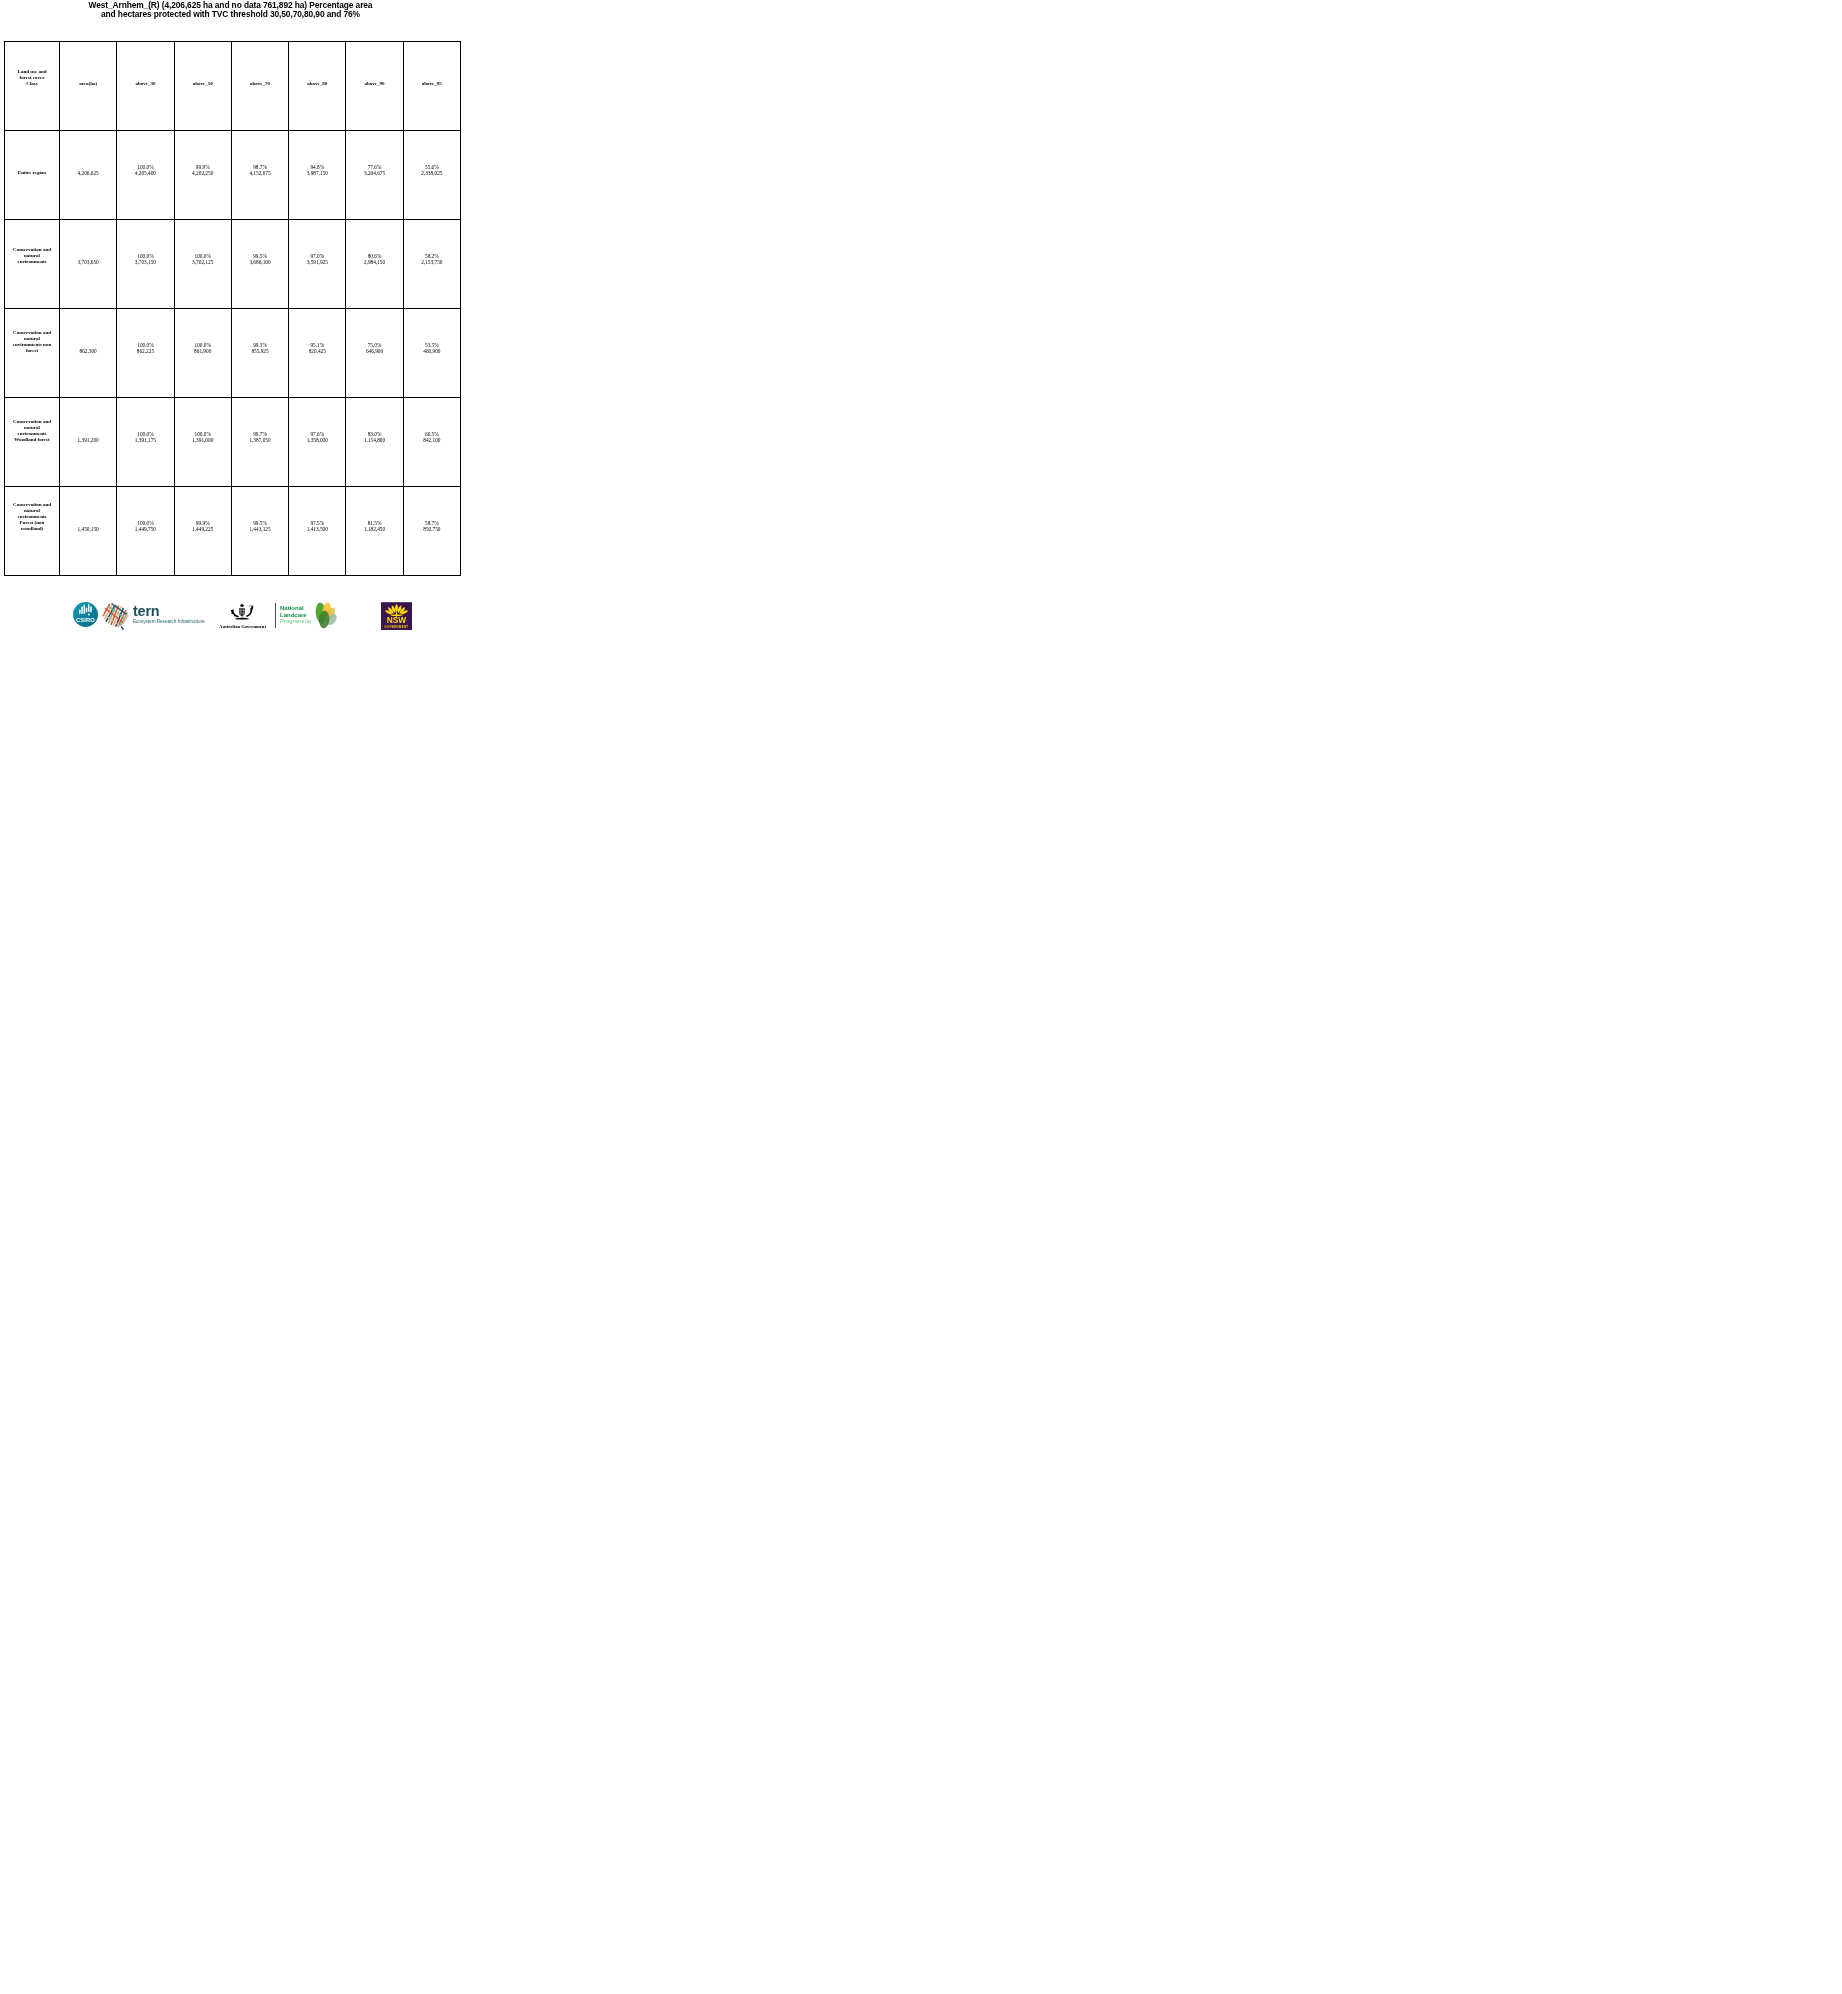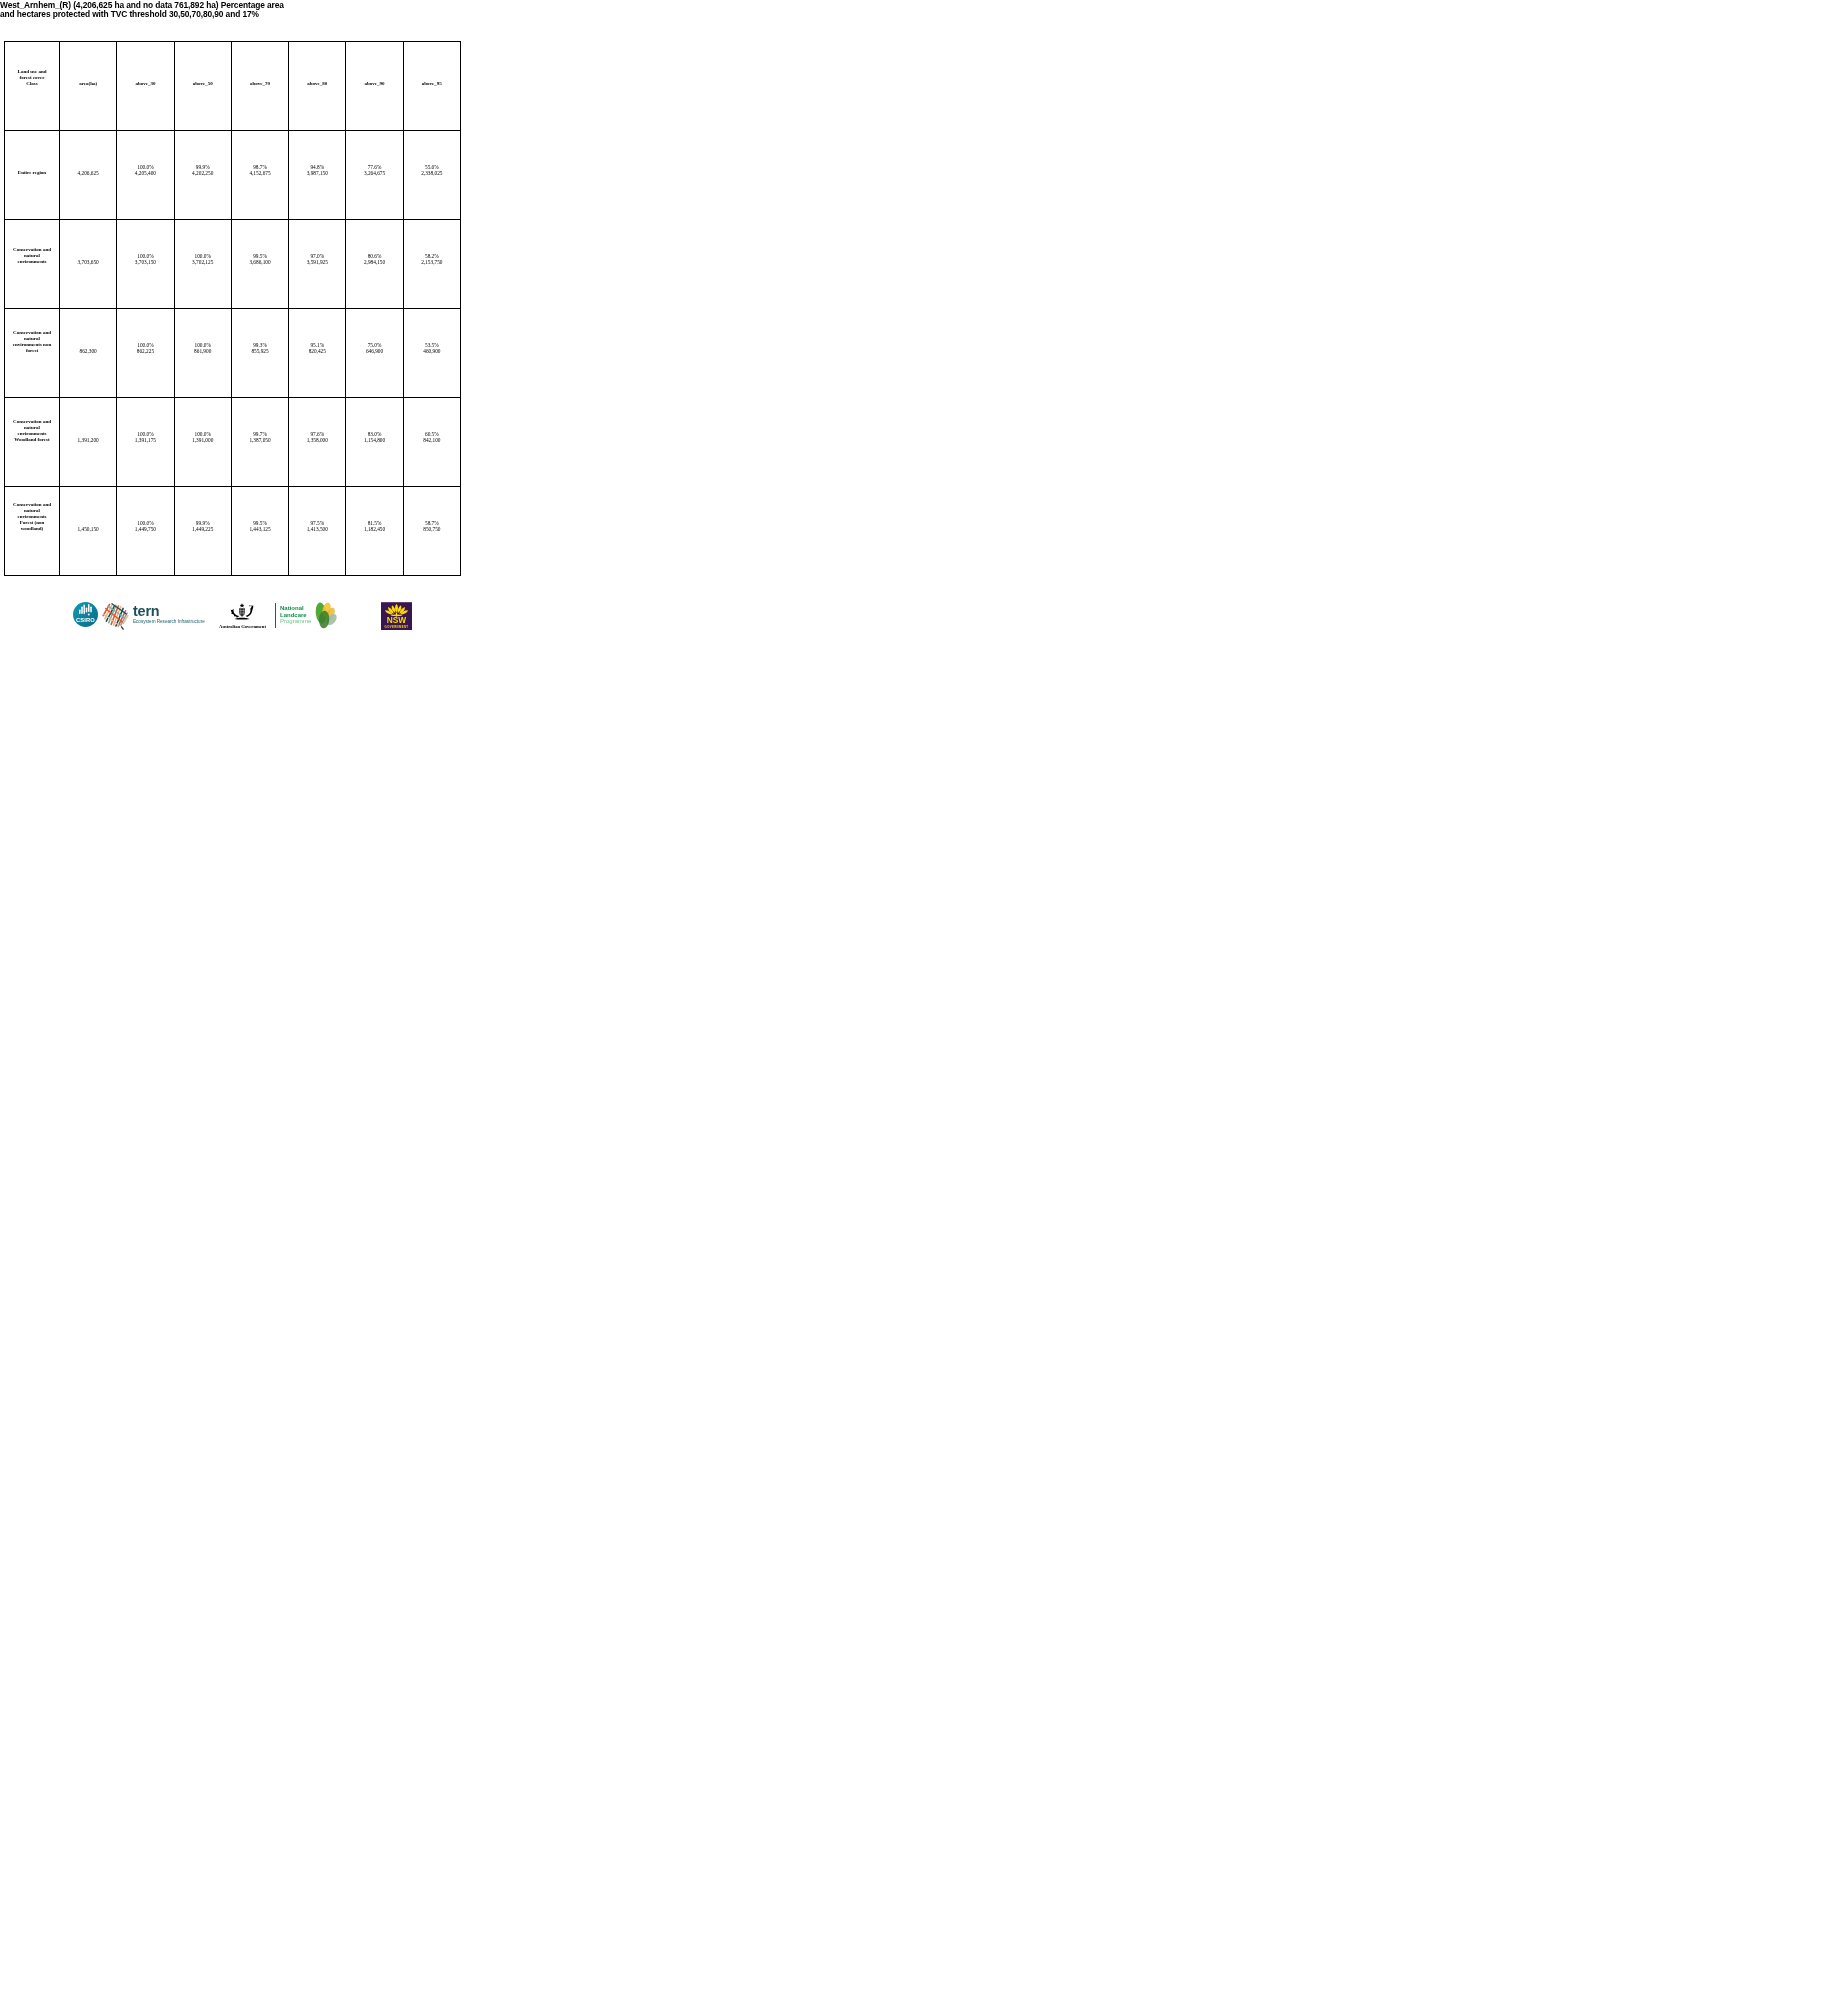--- a/index.html
+++ b/index.html
@@ -1,19 +1,19 @@
 <!DOCTYPE html>
 <html style="font-size:6.4px"><head>
 <meta charset="utf-8">
 <style>
   html,body{margin:0;padding:0;background:#ffffff;}
   body{width:461px;height:630px;position:relative;font-family:"Liberation Serif",serif;color:#000;}
 
   
-  .title{position:absolute;top:1.2px;left:0;right:0;
+  .title{position:absolute;top:1.2px;left:0;right:0;text-align:center;
          font-family:"Liberation Sans",sans-serif;font-weight:bold;
          font-size:8.4px;line-height:8.6px;letter-spacing:-0.1px;}
 
   
   .tbl{position:absolute;left:4px;top:41px;width:456px;
        display:grid;grid-template-columns:55px repeat(7,1fr);grid-auto-rows:89px;
        border-top:0.4px solid #000;border-left:0.4px solid #000;background:#fff;}
   .td{position:relative;border-right:0.4px solid #000;border-bottom:0.4px solid #000;}
   .ci{position:absolute;left:0.8px;right:0.8px;bottom:calc(50% - 1.2px);
       text-align:center;white-space:pre-line;font-size:5.3px;line-height:6.2px;}
@@ -30,21 +30,21 @@
   .divider{position:absolute;width:0.4px;background:#4a4a4a;}
   .landcare{font-family:"Liberation Sans",sans-serif;line-height:6.6px;font-size:6px;}
   .landcare .g1{font-weight:bold;color:#12914a;}
   .landcare .g2{color:#6cc488;}
 </style>
 </head>
 <body>
 
 <div class="title">
   <div>West_Arnhem_(R) (4,206,625 ha and no data 761,892 ha) Percentage area</div>
-  <div>and hectares protected with TVC threshold 30,50,70,80,90 and 17%</div>
+  <div>and hectares protected with TVC threshold 30,50,70,80,90 and 76%</div>
 </div>
 
 <div class="tbl">
 
   <div class="td hd">
       <div class="ci">Land use and
 forest cover
 Class</div>
     </div>
   <div class="td hd">

